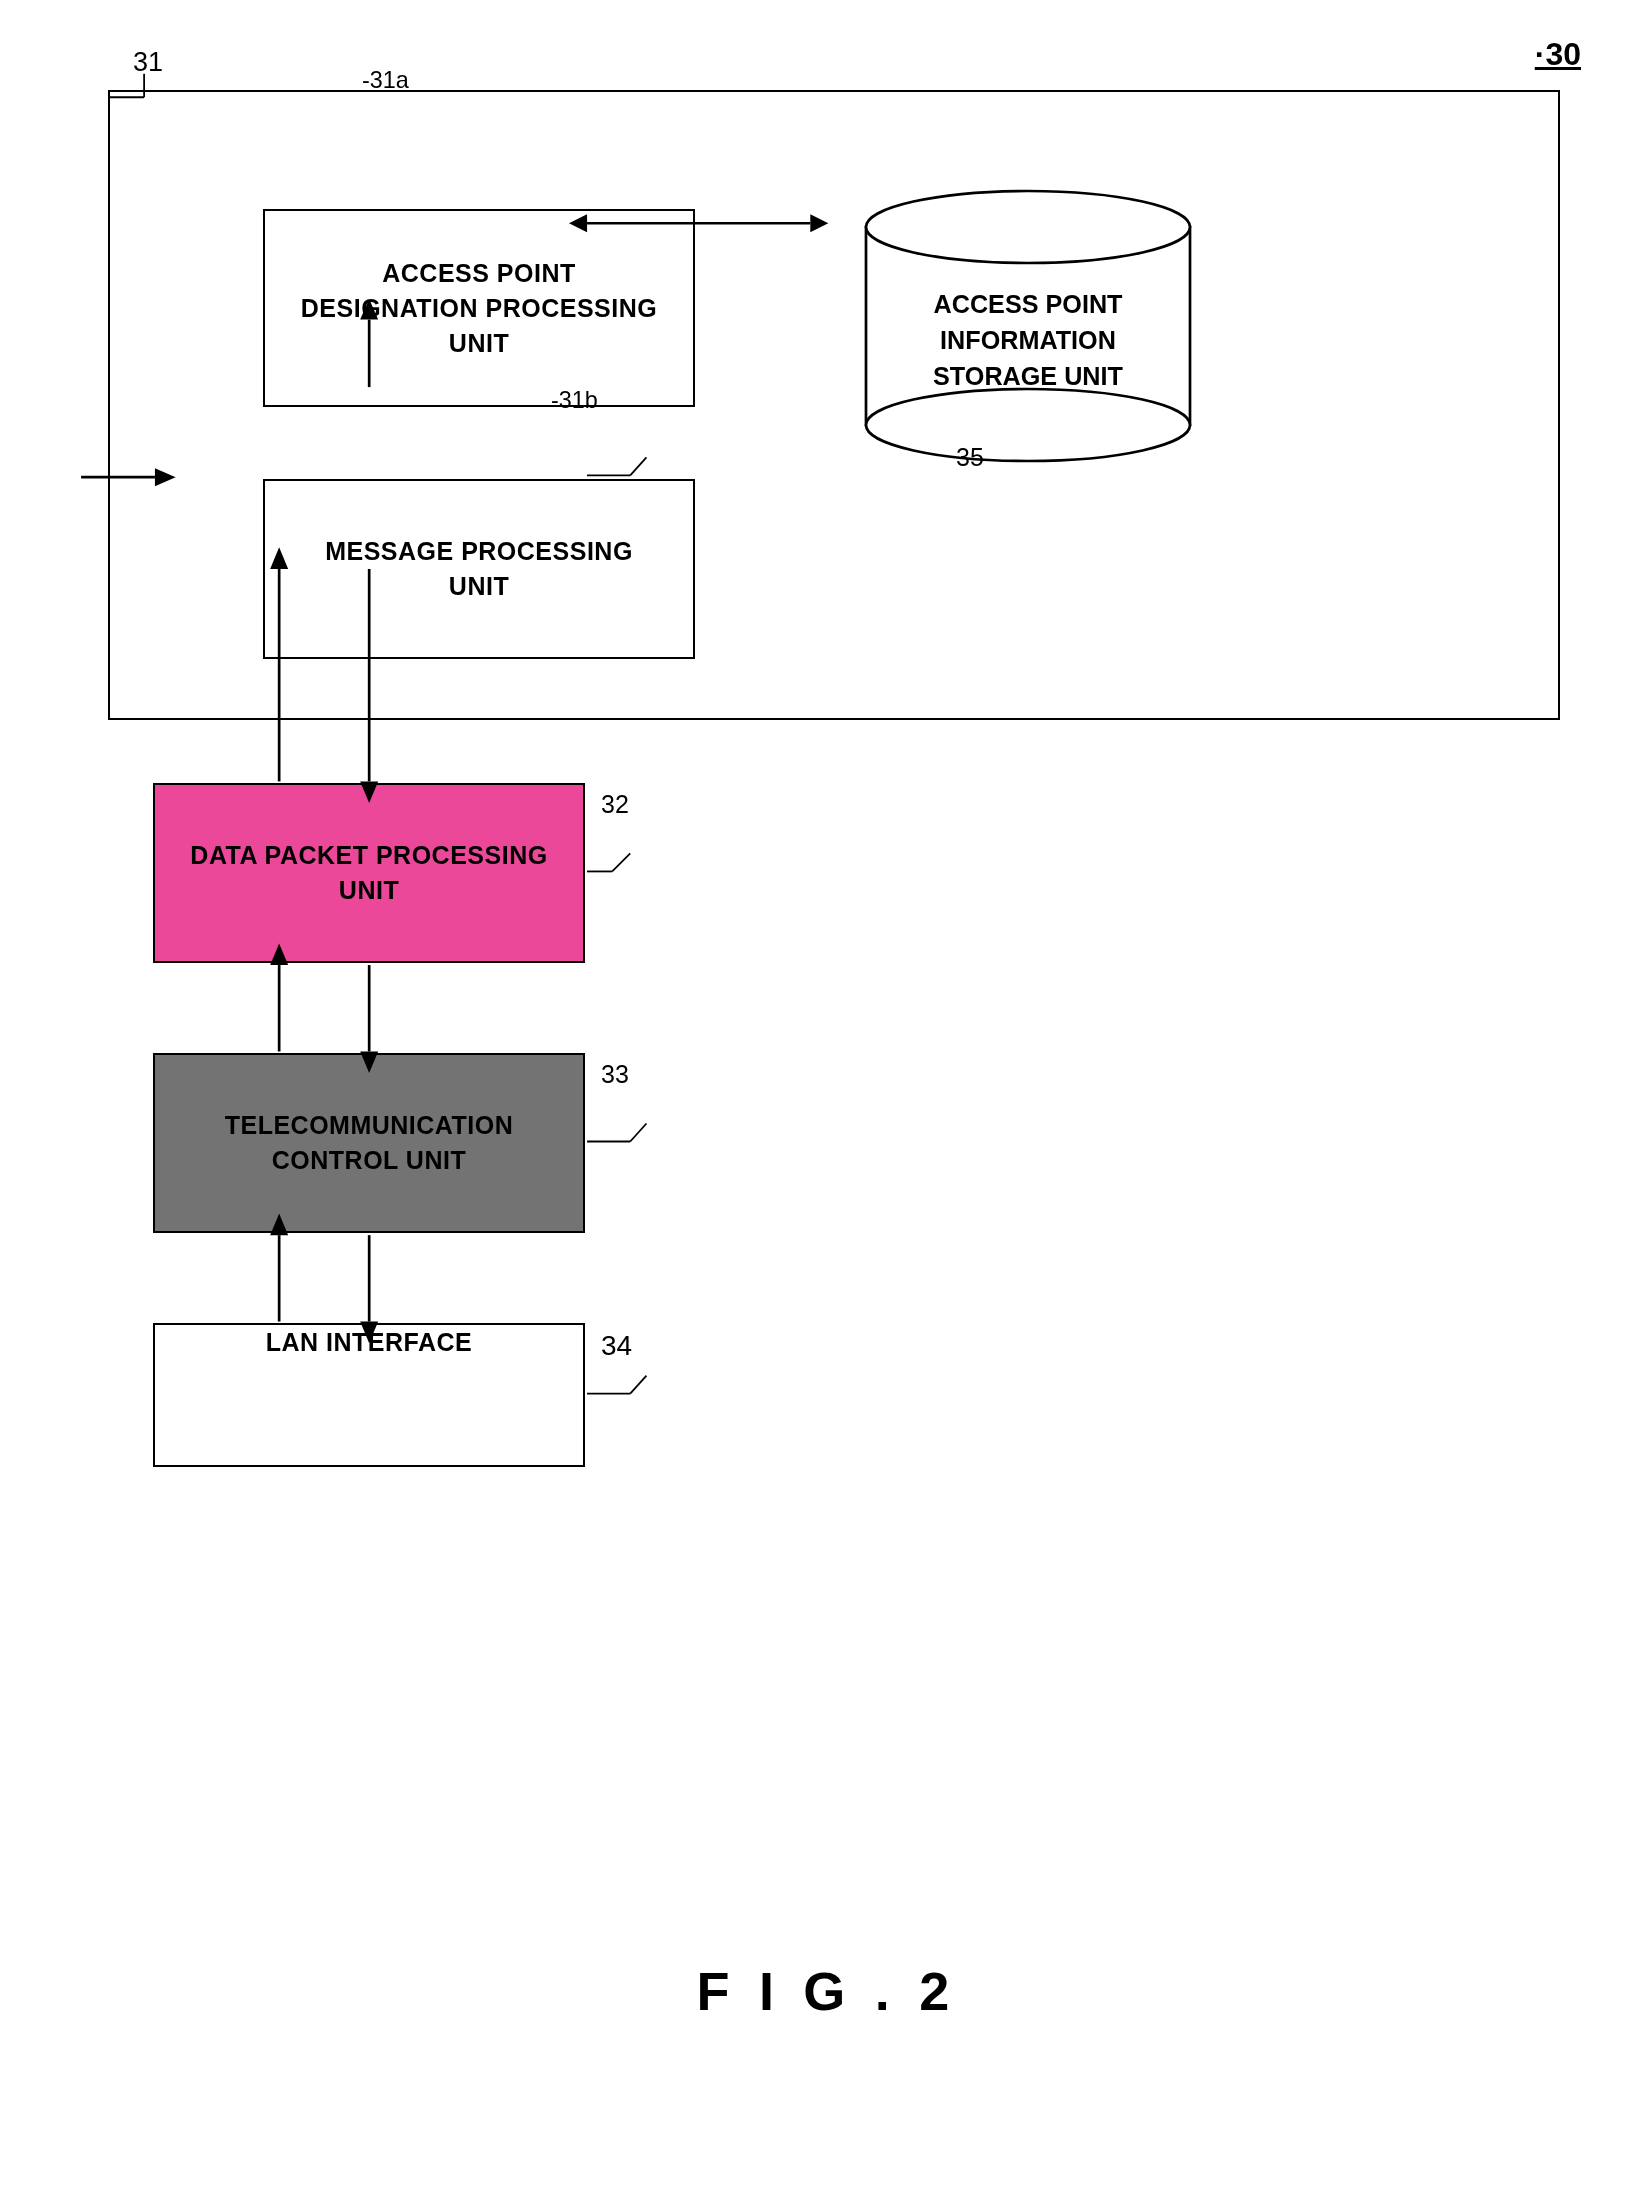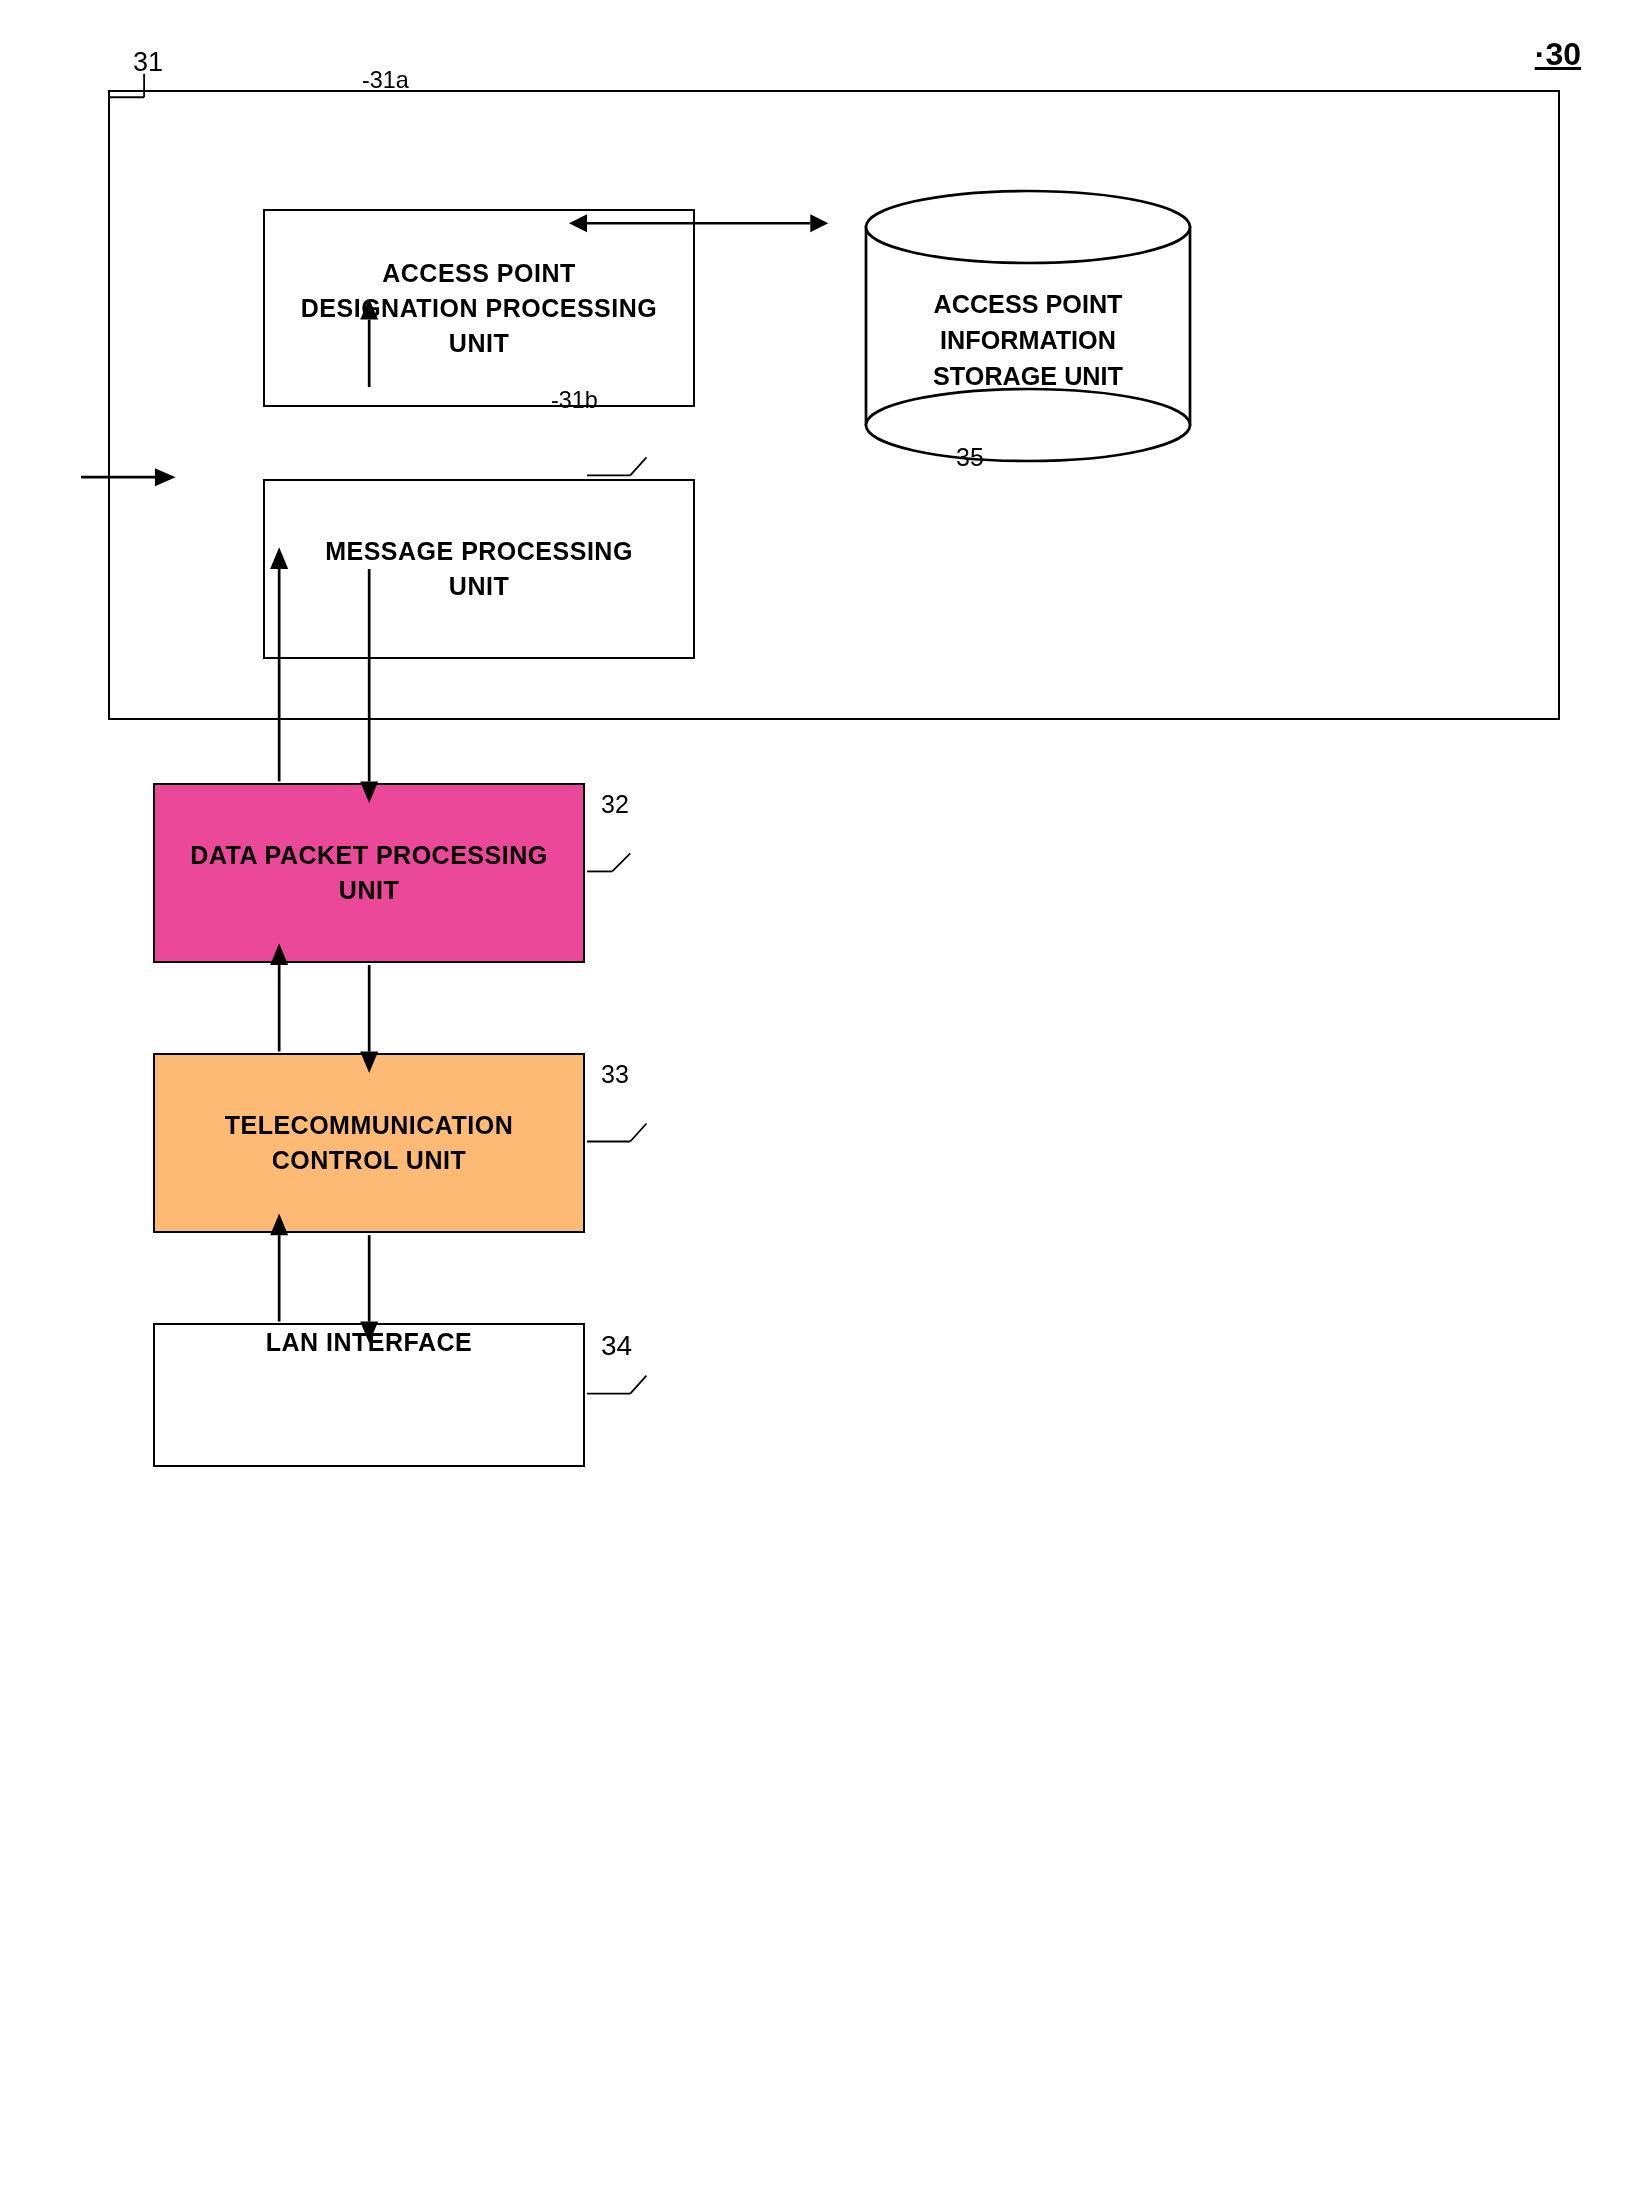--- a/index.html
+++ b/index.html
@@ -89,21 +89,21 @@
     }
 
     
     .box-telecom {
       position: absolute;
       top: 1053px;
       left: 153px;
       width: 432px;
       height: 180px;
       border: 2.7px solid #000;
-      background: #fdba74;
+      background: #737373;
       display: flex;
       align-items: center;
       justify-content: center;
       text-align: center;
     }
 
     
     .box-lan {
       position: absolute;
       top: 1323px;
@@ -211,20 +211,21 @@
   <div style="position:absolute;top:1330px;left:601px;font-size:28px;">
     <span>34</span>
   </div>
 
   <div class="box-lan">
     <div class="box-label">
       <span>LAN INTERFACE</span>
     </div>
   </div>
 
+  <div class="fig-caption">F I G .  2</div>
 
   <svg class="diagram-svg" viewBox="0 0 1836 2446">
 
     <line x1="160" y1="82" x2="160" y2="108" stroke="black" stroke-width="2"></line>
     <line x1="160" y1="108" x2="122" y2="108" stroke="black" stroke-width="2"></line>
 
     <line x1="652" y1="248" x2="900" y2="248" stroke="black" stroke-width="3"></line>
     <polygon points="900,238 920,248 900,258" fill="black"></polygon>
 
     <polygon points="652,238 632,248 652,258" fill="black"></polygon>

